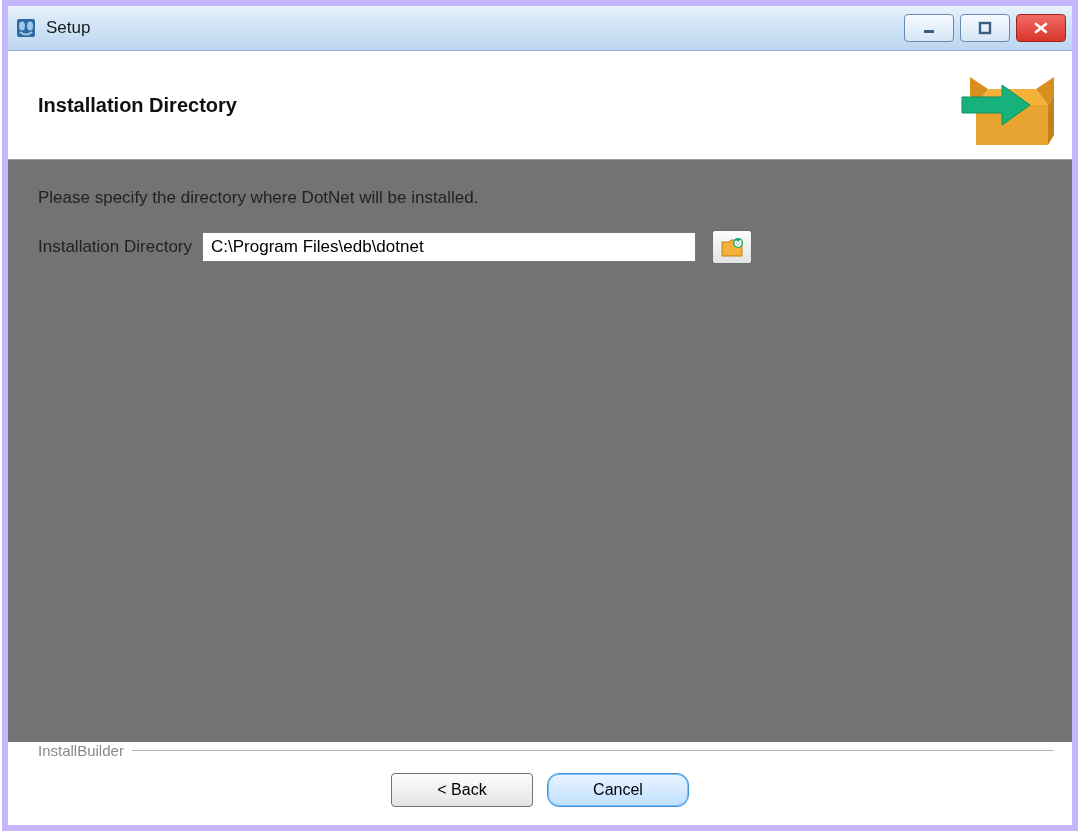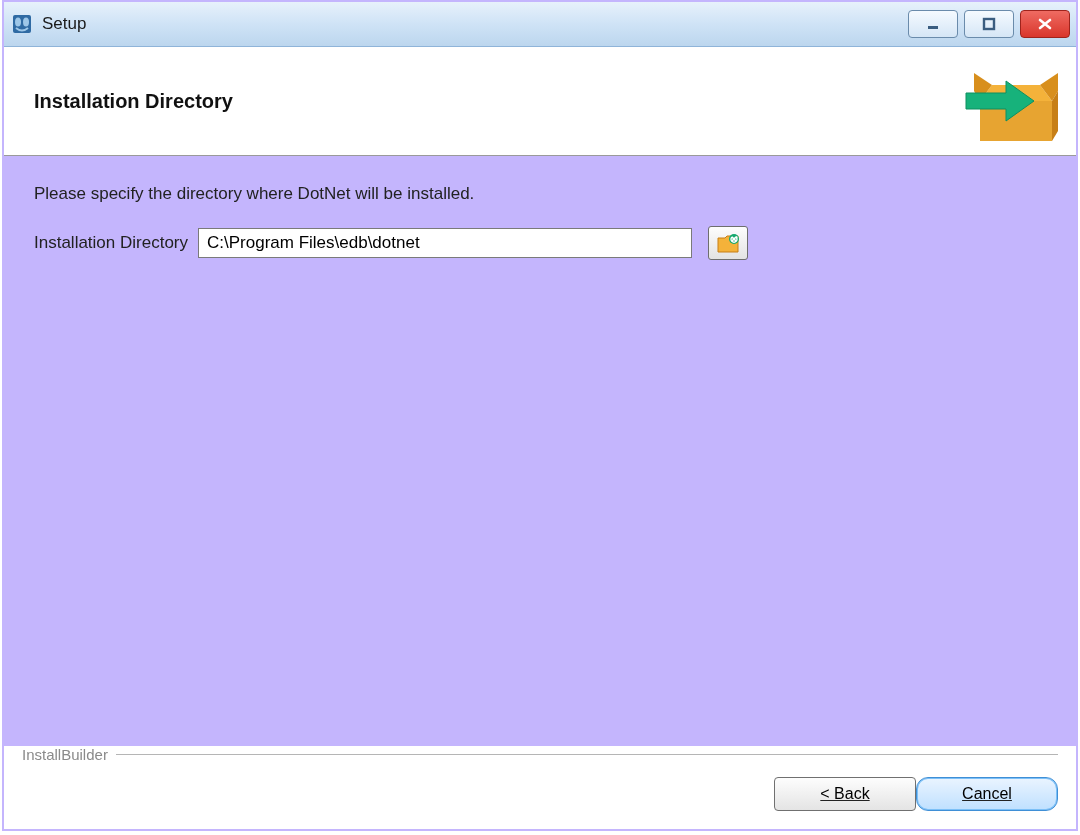--- a/index.html
+++ b/index.html
@@ -1,43 +1,43 @@
 <!DOCTYPE html>
 <html><head>
 <meta charset="utf-8">
 <style>
   html,body{margin:0;padding:0;font-family:"Segoe UI",Tahoma,sans-serif;font-size:15px;color:#222;}
   body{background:#fff;}
-  .window{width:1076px;height:831px;margin:0 auto;border:2px solid #c4b5fd;background:#fff;display:flex;flex-direction:column;box-sizing:border-box;}
+  .window{width:1076px;height:831px;margin:0 auto;border:6px solid #c4b5fd;background:#fff;display:flex;flex-direction:column;box-sizing:border-box;}
   
   .titlebar{height:44px;background:linear-gradient(to bottom,#e7f1fb 0%,#cfe3f6 50%,#bcd6ee 100%);border-bottom:1px solid #8fb4d9;display:flex;align-items:center;padding:0 6px 0 6px;}
   .titlebar .app-icon{width:24px;height:24px;margin-right:8px;display:flex;align-items:center;justify-content:center;}
   .titlebar .app-title{font-size:17px;color:#1a1a1a;}
   .titlebar .spacer{flex:1;}
   .win-controls{display:flex;gap:6px;}
   .win-btn{width:48px;height:26px;border:1px solid #6a8bab;border-radius:4px;background:linear-gradient(to bottom,#f5faff,#d5e6f6);display:flex;align-items:center;justify-content:center;cursor:pointer;}
   .win-btn.close{background:linear-gradient(to bottom,#ef6b62,#d9362c);border-color:#9e231c;}
   .win-btn svg{display:block;}
   
   .header-panel{height:108px;background:#fff;border-bottom:1px solid #9a9a9a;display:flex;align-items:center;justify-content:space-between;padding:0 18px 0 30px;}
   .header-panel h1{font-size:20px;font-weight:bold;margin:0;color:#111;}
   .header-icon{width:96px;height:88px;}
   
-  .body-panel{flex:1;padding:28px 30px 0 30px;background:#c4b5fd;box-sizing:border-box;}
+  .body-panel{flex:1;padding:28px 30px 0 30px;background:#737373;box-sizing:border-box;}
   .prompt{font-size:17px;margin:0 0 22px 0;}
   .field-row{display:flex;align-items:center;gap:10px;}
   .field-label{font-size:17px;white-space:nowrap;}
   .dir-input{width:494px;height:30px;border:1px solid #7a7a7a;padding:12px 8px;font-family:inherit;font-size:17px;box-sizing:border-box;background:#fff;}
   .browse-btn{width:40px;height:34px;border:1px solid #6e6e6e;border-radius:3px;background:linear-gradient(to bottom,#fdfdfd,#e3e3e3);display:flex;align-items:center;justify-content:center;cursor:pointer;margin-left:6px;}
   
   .footer{padding:0 18px 18px 18px;}
-  .brand-line{display:flex;align-items:center;margin:0 0 14px 0;}
+  .brand-line{display:flex;align-items:center;margin:0 0 14px 12px;}
   .brand-label{font-size:15px;color:#8a8a8a;padding-right:8px;}
   .brand-rule{flex:1;height:1px;background:#b5b5b5;}
-  .btn-row{display:flex;justify-content:flex-end;text-decoration:underline;}
+  .btn-row{display:flex;justify-content:center;gap:14px;}
   .btn{width:142px;height:34px;border:1px solid #707070;border-radius:4px;background:linear-gradient(to bottom,#fdfdfd,#e4e4e4);font-family:inherit;font-size:16px;cursor:pointer;}
   .btn.primary{background:linear-gradient(to bottom,#eaf4ff,#bfe0ff);border-color:#3f8fd6;box-shadow:0 0 0 1px #7cc0f7 inset;border-radius:12px;}
 </style>
 </head>
 <body>
 
 <div class="window">
 
   <div class="titlebar">
     <span class="app-icon">

